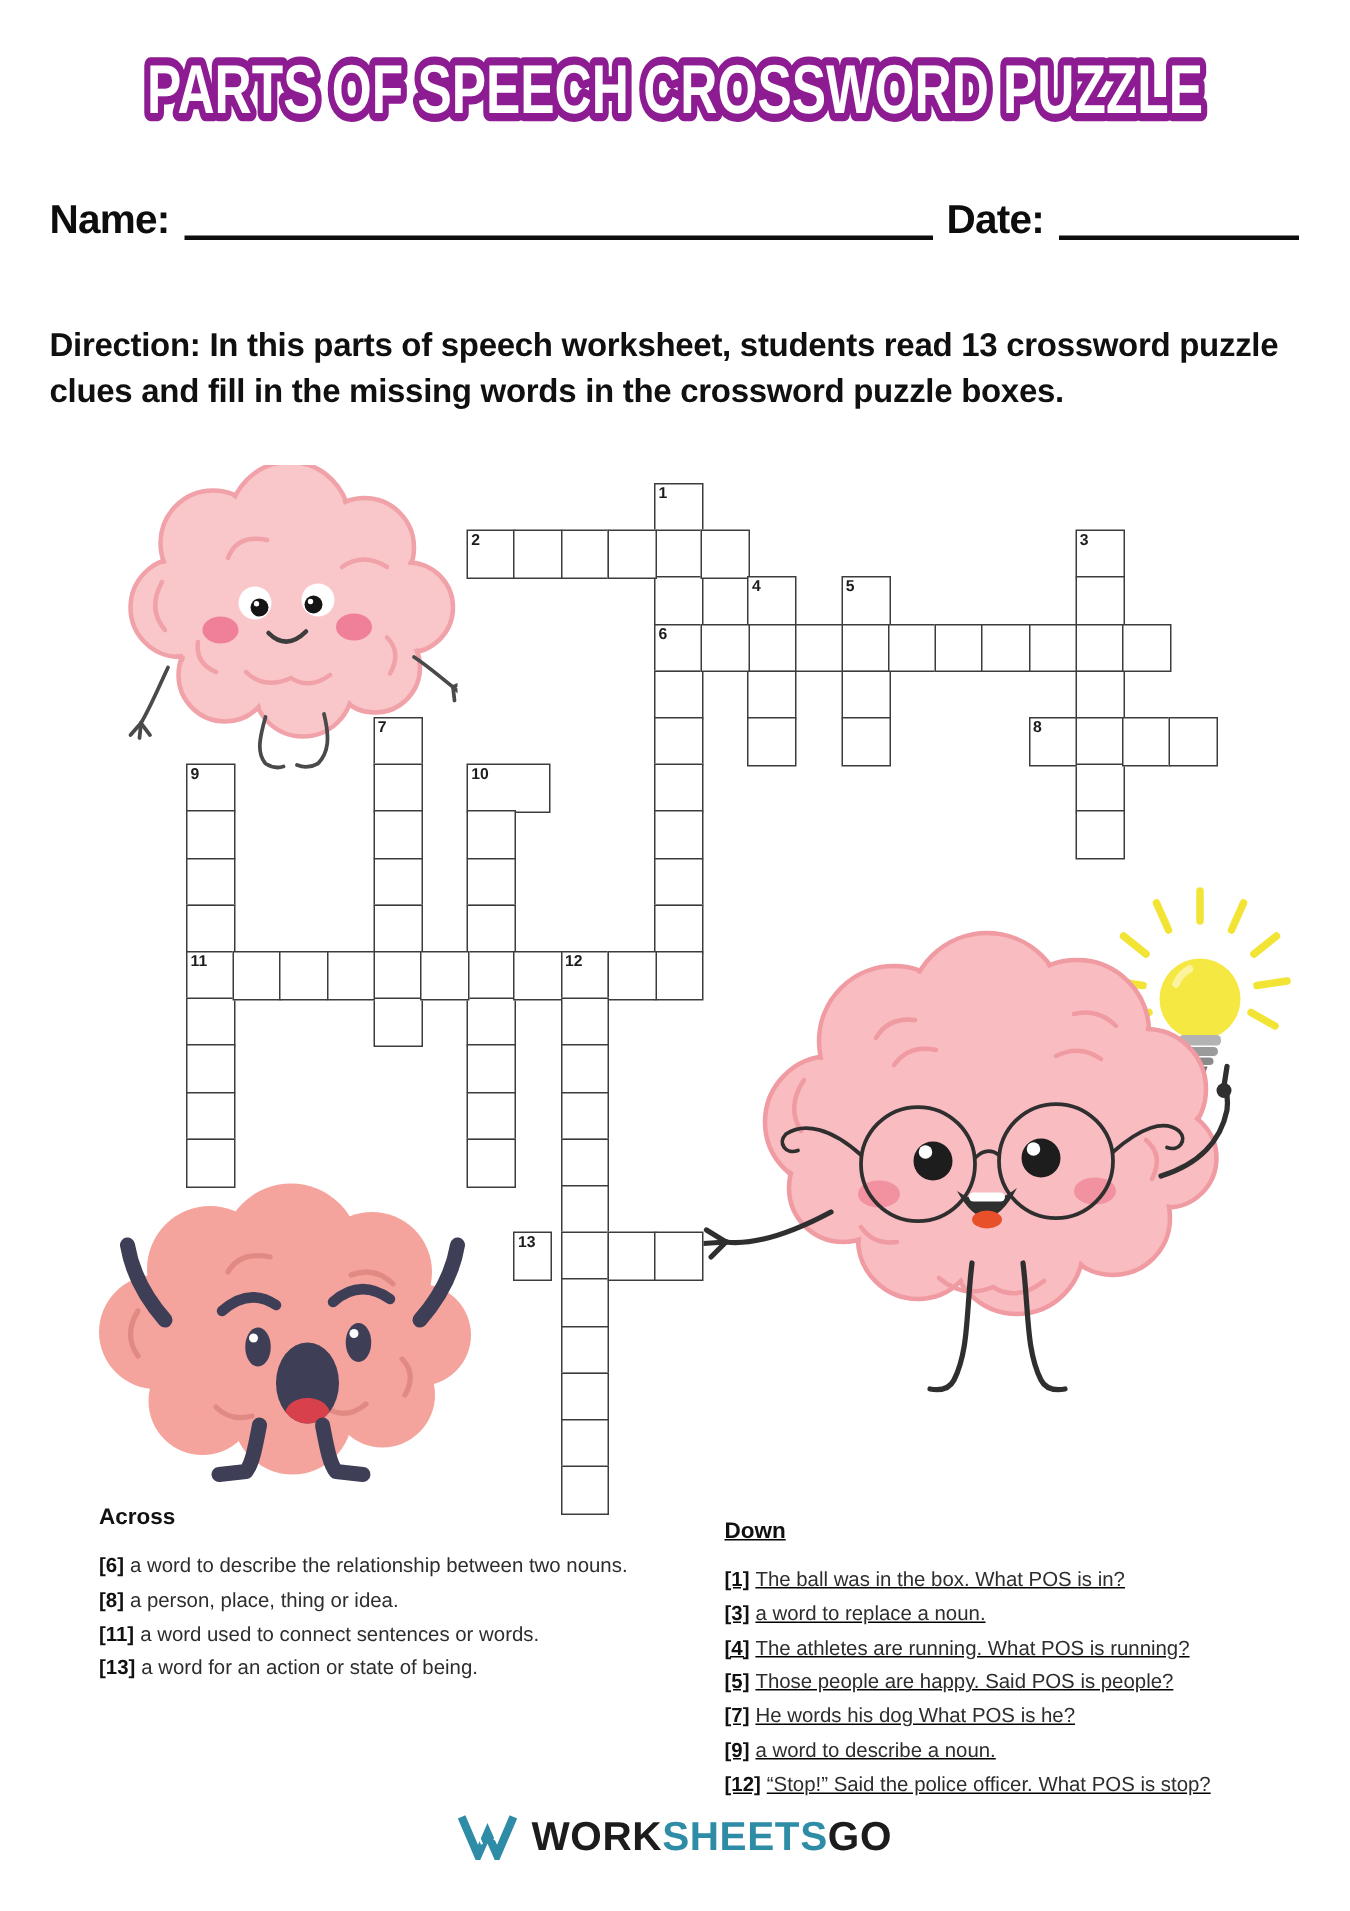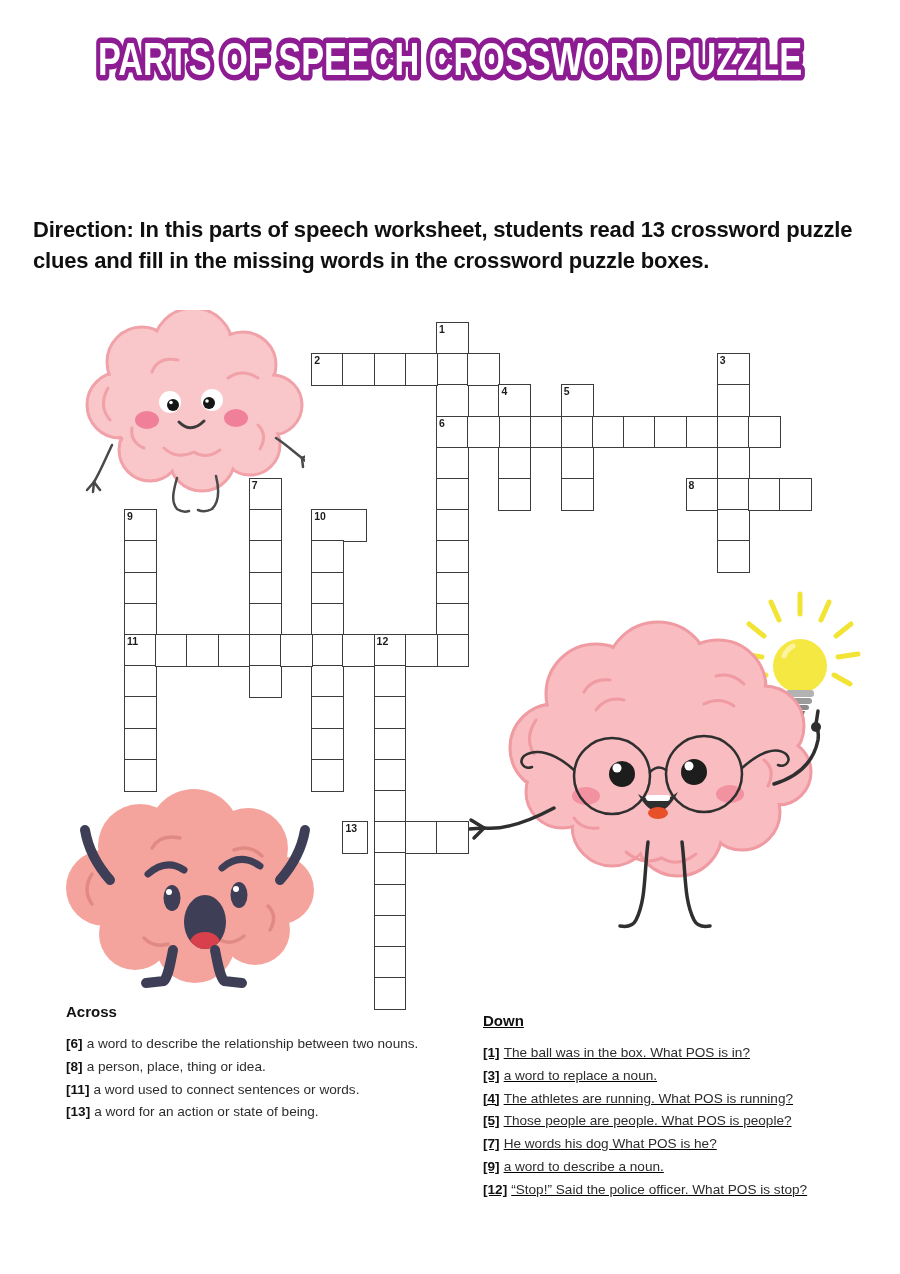--- a/index.html
+++ b/index.html
@@ -51,20 +51,26 @@
 </head>
 <body>
 
 <div class="page">
 
   <svg class="title-svg" viewBox="0 0 900 62">
     <text class="title-outline" x="450" y="45" font-size="46" text-anchor="middle" textLength="704" lengthAdjust="spacingAndGlyphs">PARTS OF SPEECH CROSSWORD PUZZLE</text>
     <text class="title-fill" x="450" y="45" font-size="46" text-anchor="middle" textLength="704" lengthAdjust="spacingAndGlyphs">PARTS OF SPEECH CROSSWORD PUZZLE</text>
   </svg>
 
+  <div class="name-date-row">
+    <span class="nd-label">Name:</span>
+    <div class="write-line name-line"></div>
+    <span class="nd-label">Date:</span>
+    <div class="write-line date-line"></div>
+  </div>
 
   <p class="direction">Direction: In this parts of speech worksheet, students read 13 crossword puzzle clues and fill in the missing words in the crossword puzzle boxes.</p>
 
   <svg class="illus" style="left:80px; top:310px;" width="225" height="205" viewBox="0 0 225 205">
     <g stroke="#f0a2a8" stroke-width="3" fill="#f9c6c9">
       <circle cx="40" cy="95" r="33"></circle>
         <circle cx="62" cy="52" r="35"></circle>
         <circle cx="113" cy="38" r="40"></circle>
       <circle cx="163" cy="55" r="33"></circle>
         <circle cx="192" cy="95" r="30"></circle>
@@ -381,25 +387,35 @@
   <div class="clues down-col">
     <div class="clues-header">Down</div>
     <div>
 
         <p class="clue"><b class="clue-num">[1]</b><span class="clue-text">The ball was in the box. What POS is in?</span></p>
 
         <p class="clue"><b class="clue-num">[3]</b><span class="clue-text">a word to replace a noun.</span></p>
 
         <p class="clue"><b class="clue-num">[4]</b><span class="clue-text">The athletes are running. What POS is running?</span></p>
 
-        <p class="clue"><b class="clue-num">[5]</b><span class="clue-text">Those people are people. What POS is people?</span></p>
+        <p class="clue"><b class="clue-num">[5]</b><span class="clue-text">Those people are happy. Said POS is people?</span></p>
 
         <p class="clue"><b class="clue-num">[7]</b><span class="clue-text">He words his dog What POS is he?</span></p>
 
         <p class="clue"><b class="clue-num">[9]</b><span class="clue-text">a word to describe a noun.</span></p>
 
 
         <p class="clue"><b class="clue-num">[12]</b><span class="clue-text">“Stop!” Said the police officer. What POS is stop?</span></p>
       </div>
   </div>
 
+  <div class="logo">
+    <svg class="logo-mark" viewBox="0 0 44 34">
+      <path d="M3,3 L15,31 L22,15 L29,31 L41,3" stroke="#2e8ca6" stroke-width="6" fill="none" stroke-linejoin="miter"></path>
+      <path d="M9,3 L18,23" stroke="#ffffff" stroke-width="1.6" fill="none"></path>
+      <path d="M35,3 L27,20" stroke="#ffffff" stroke-width="1.6" fill="none"></path>
+    </svg>
+    <span class="logo-text logo-work">WORK</span>
+      <span class="logo-text logo-sheets">SHEETS</span>
+      <span class="logo-text logo-go">GO</span>
+  </div>
 
 </div>
 
 </body></html>

